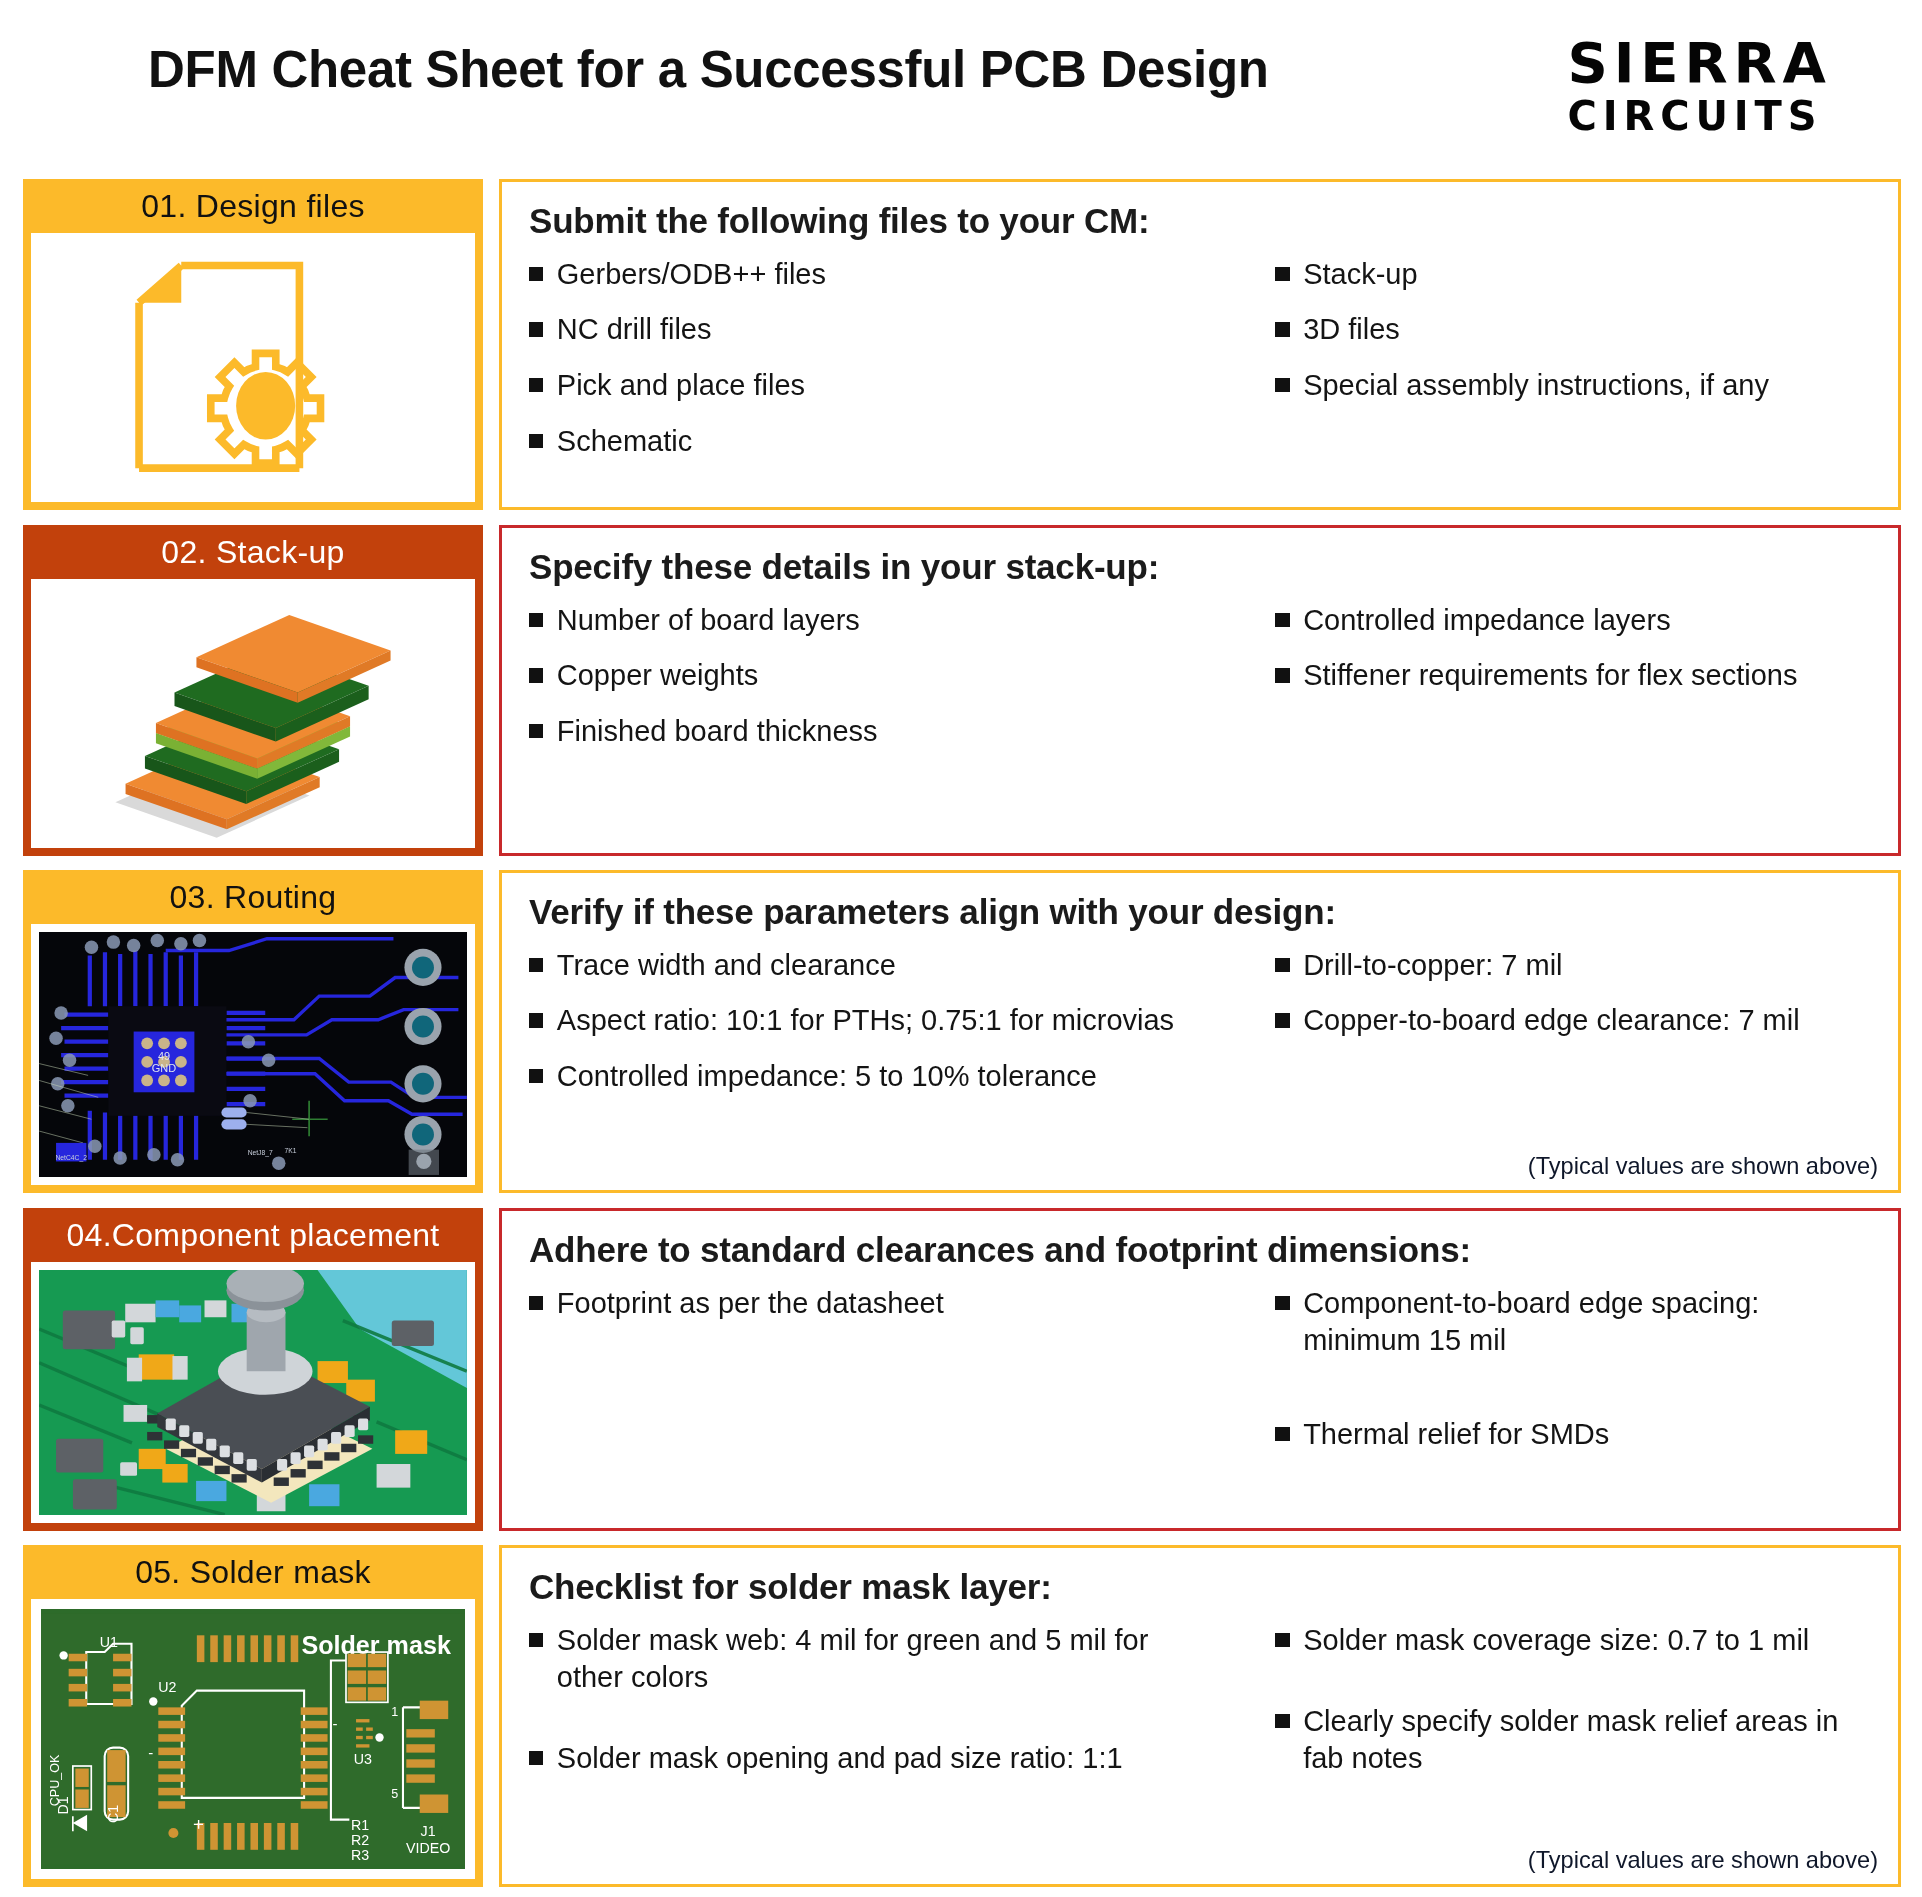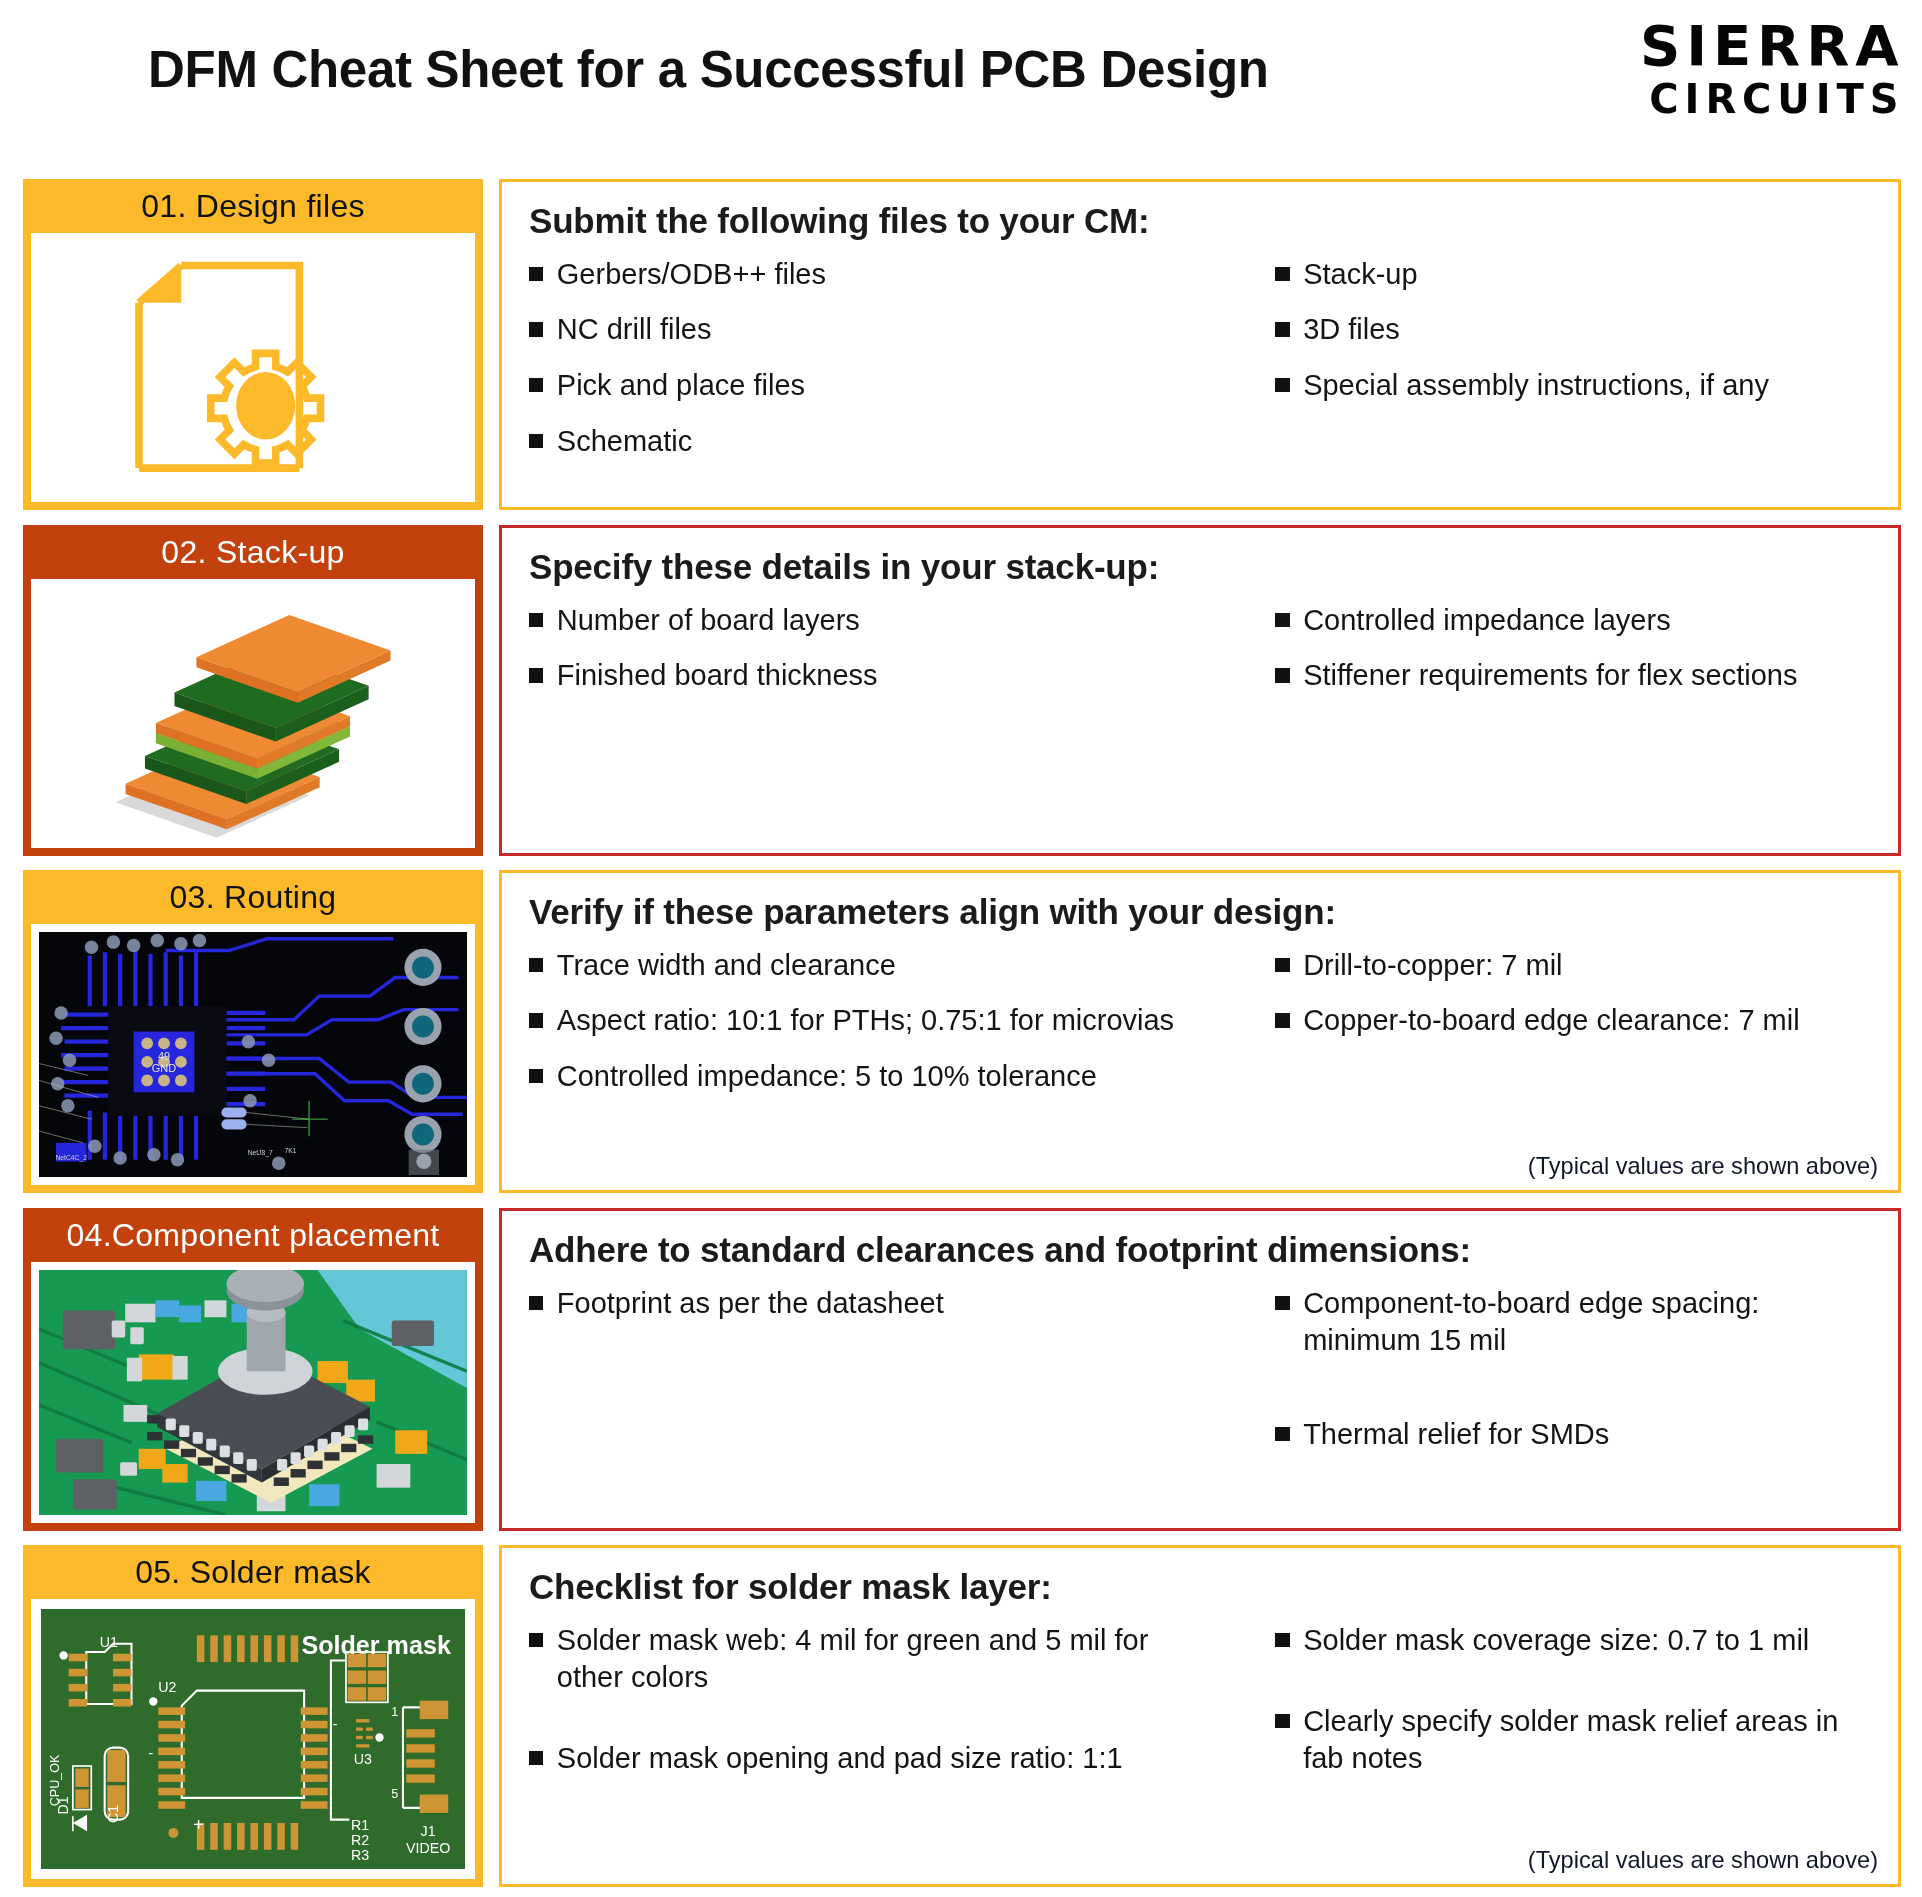--- a/index.html
+++ b/index.html
@@ -14,22 +14,22 @@
   
   .header {
     position: absolute; left: 0; top: 0; width: 1923px; height: 173px;
   }
   .page-title {
     position: absolute; left: 148px; top: 40px;
     font-size: 51px; font-weight: 700; color: #111111;
     letter-spacing: -0.3px;
   }
   .logo {
-    position: absolute; right: 18.6px; top: 17px;
-    width: 337px; text-align: right;
+    position: absolute; right: 18.6px; top: 34px;
+    width: 337px; text-align: left;
   }
   .logo-main {
     font-size: 56px; font-weight: 800; color: #050505;
     letter-spacing: 5.9px; line-height: 1.02;
     font-family: "DejaVu Sans", sans-serif;
   }
   .logo-sub {
     font-size: 40px; font-weight: 800; color: #050505;
     letter-spacing: 5.9px; line-height: 1.05; margin-top: 3.4px;
     font-family: "DejaVu Sans", sans-serif;
@@ -207,20 +207,24 @@
         </svg>
       </div>
     </div>
     <div class="right-card red-b">
       <div class="panel-title">Specify these details in your stack-up:</div>
       <div class="bullets">
         <div class="bcol">
           <div class="bullet">
               <span class="sq"></span>
               <span>Number of board layers</span>
+            </div>
+          <div class="bullet">
+              <span class="sq"></span>
+              <span>Copper weights</span>
             </div>
           <div class="bullet">
               <span class="sq"></span>
               <span>Finished board thickness</span>
             </div>
         </div>
         <div class="bcol right">
           <div class="bullet">
               <span class="sq"></span>
               <span>Controlled impedance layers</span>

